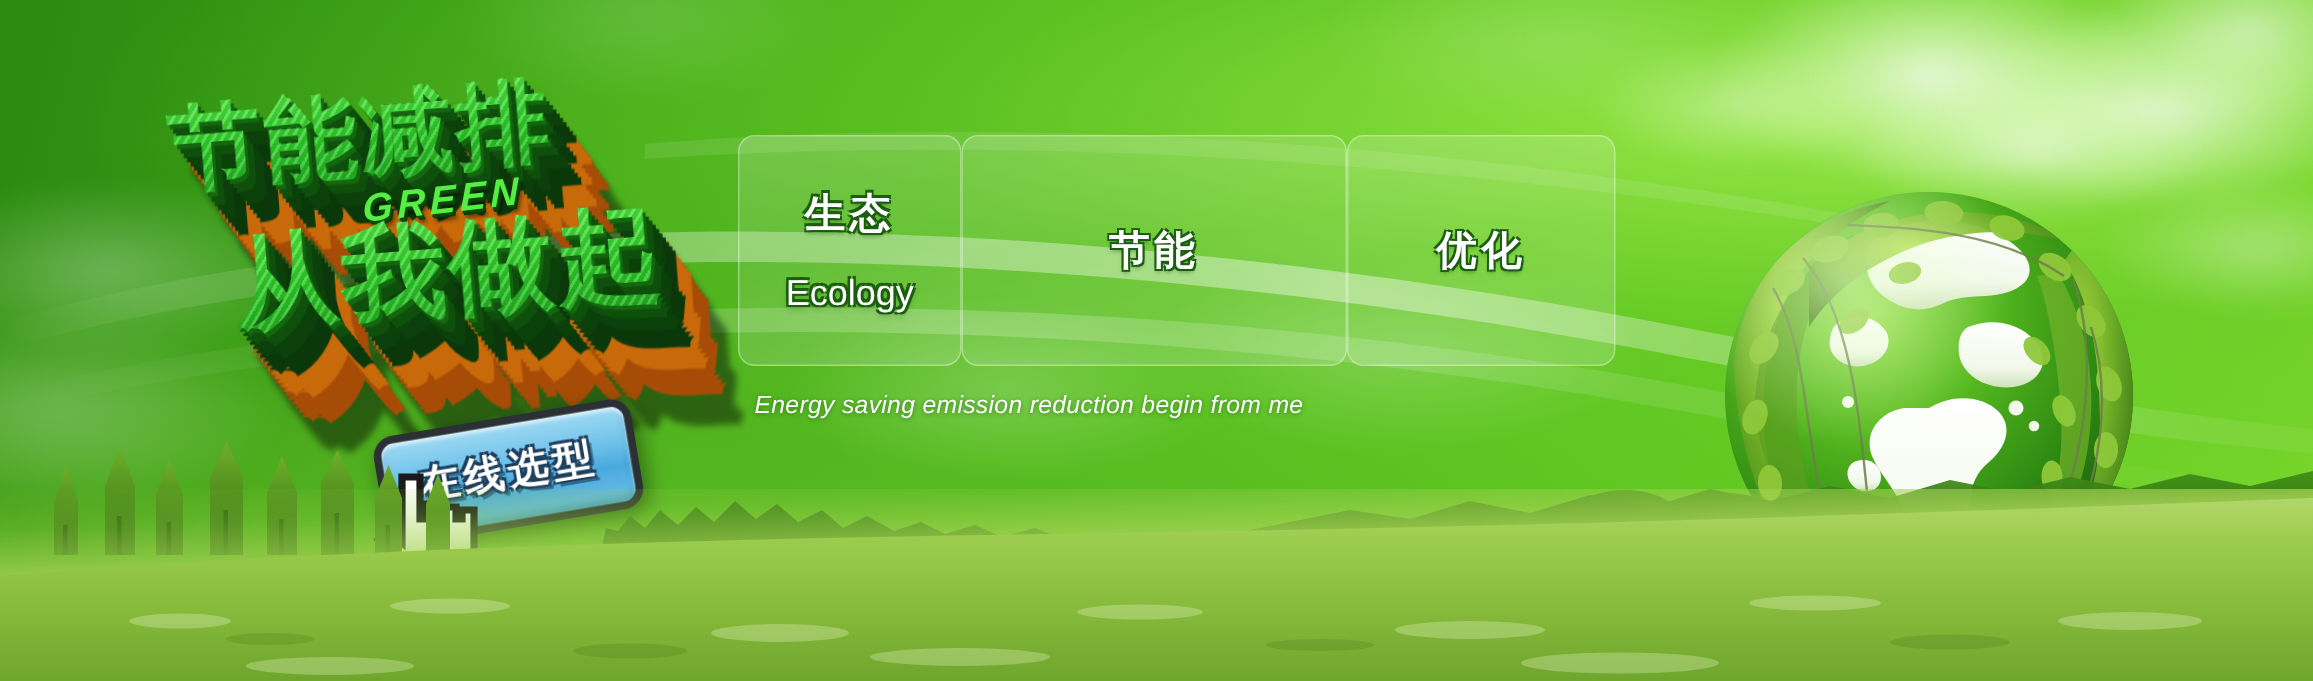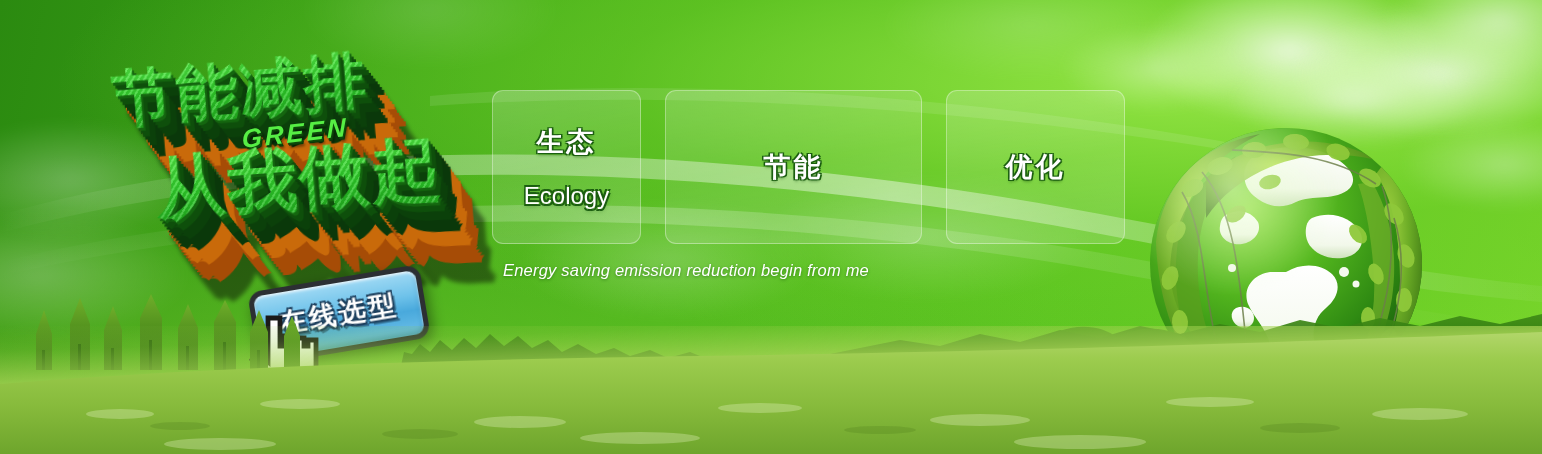--- a/index.html
+++ b/index.html
@@ -128,21 +128,21 @@
     text-shadow:
       -1.6px -1.6px 0 #1d3f5d, 1.6px -1.6px 0 #1d3f5d,
       -1.6px 1.6px 0 #1d3f5d, 1.6px 1.6px 0 #1d3f5d,
       3px 4px 0 rgba(20,50,75,0.55);
   }
   .hand-cursor { position:absolute; left:-6px; top:34px; }
 
   
   .cards {
     position:absolute; left:492px; top:90px;
-    display:flex; gap:24px;
+    display:flex; gap:0;
   }
   .card {
     width:149px; height:154px;
     border-radius:11px;
     border:1px solid rgba(255,255,255,0.34);
     background:linear-gradient(170deg, rgba(255,255,255,0.19) 0%, rgba(255,255,255,0.10) 48%, rgba(255,255,255,0.17) 100%);
     display:flex; flex-direction:column;
     align-items:center; justify-content:center;
     gap:22px;
     cursor:pointer;

